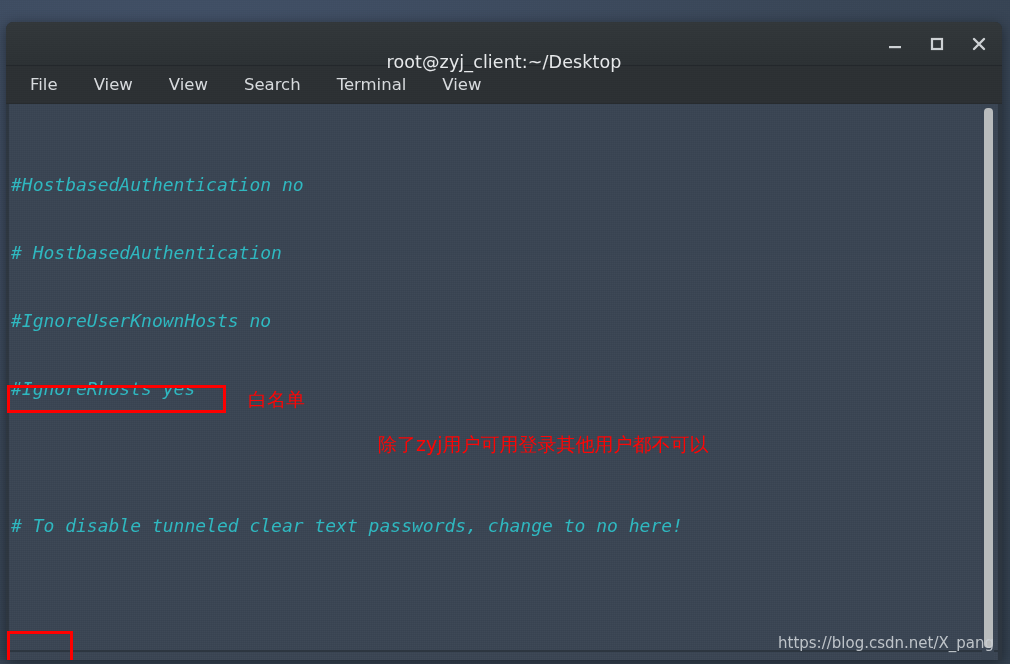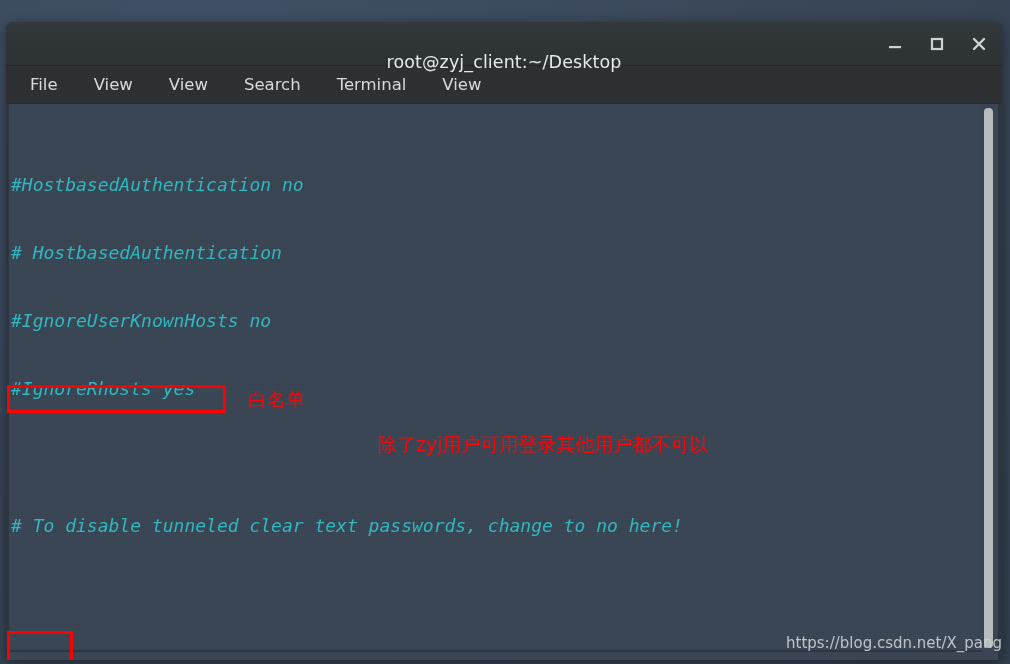--- a/index.html
+++ b/index.html
@@ -210,21 +210,21 @@
     right: 0;
     bottom: 8px;
     height: 2px;
     background: #2d3640;
     z-index: 3;
   }
 
   
   #watermark {
     position: absolute;
-    right: 0;
+    right: 8px;
     bottom: 8px;
     color: #c9ced3;
     font-size: 15px;
     font-family: "DejaVu Sans", sans-serif;
     opacity: .92;
     z-index: 10;
     white-space: nowrap;
   }
 </style>
 </head>

